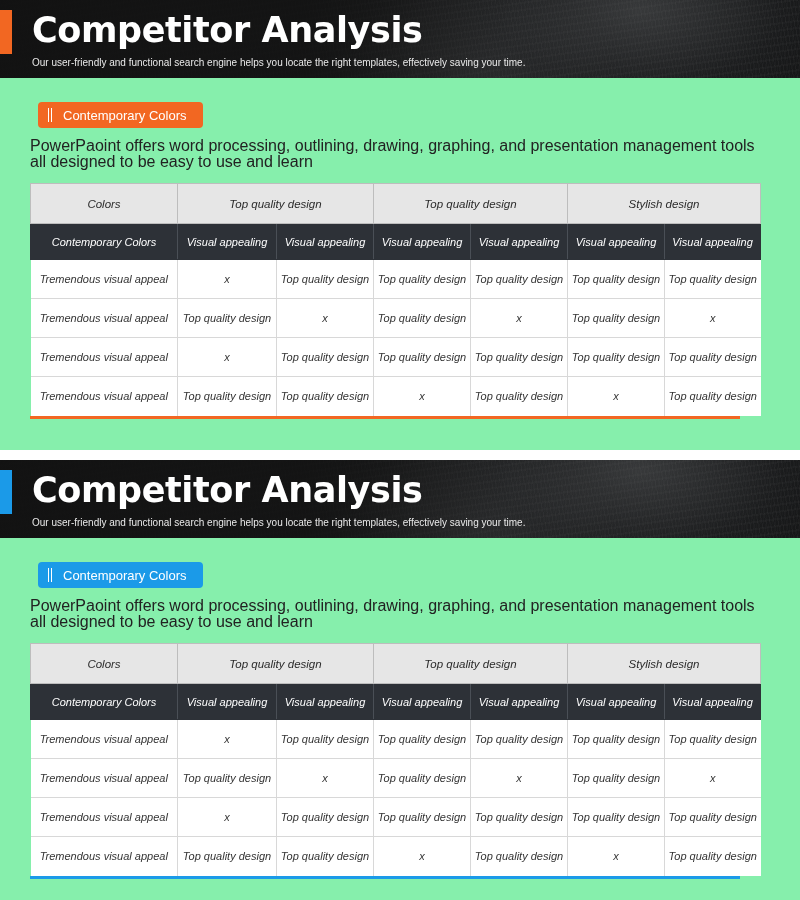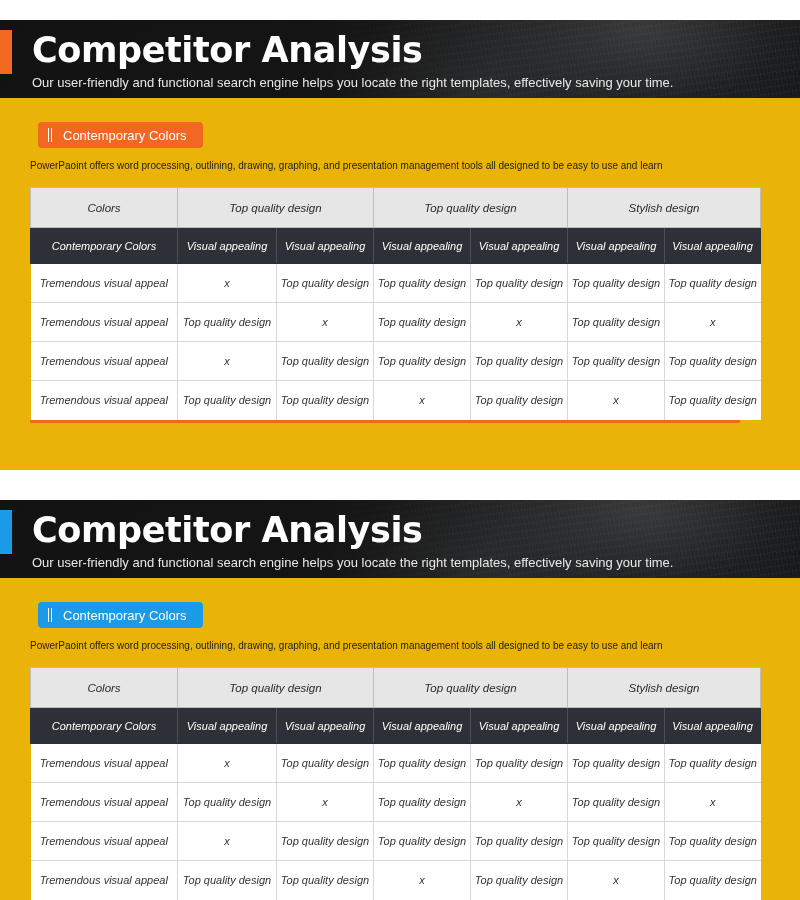--- a/index.html
+++ b/index.html
@@ -17,23 +17,22 @@
     position: relative;
     background: #ffffff;
     overflow: hidden;
   }
 
   
   .slide {
     position: relative;
     width: 800px;
     height: 450px;
-    background: #eab308;
+    background: #86efac;
     overflow: hidden;
-    margin-top: 20px;
   }
 
   
   .banner {
     position: relative;
     width: 800px;
     height: 78px;
     background: #1c1c1c;
     overflow: hidden;
   }
@@ -80,21 +79,21 @@
     color: #ffffff;
     font-size: 35px;
     font-weight: bold;
     letter-spacing: -0.4px;
     line-height: 44px;
     font-family: "DejaVu Sans", sans-serif;
   }
   .slide-subtitle {
     margin: 4px 0 0 0;
     color: #e9e9e9;
-    font-size: 13px;
+    font-size: 10px;
     line-height: 14px;
     font-weight: normal;
   }
 
   
   .body {
     position: relative;
     padding: 0 30px;
   }
   .tag-row {
@@ -120,21 +119,21 @@
     margin-right: 9px;
     background:
       linear-gradient(to right,
         #ffffff 0px, #ffffff 1.5px,
         transparent 1.5px, transparent 3px,
         #ffffff 3px, #ffffff 4.5px,
         transparent 4.5px);
   }
   .lead {
     margin: 10px 0 0 0;
-    font-size: 10px;
+    font-size: 16px;
     line-height: 16px;
     color: #222222;
     max-width: 730px;
   }
 
   
   table.cmp {
     margin-top: 13px;
     border-collapse: collapse;
     width: 710px;

